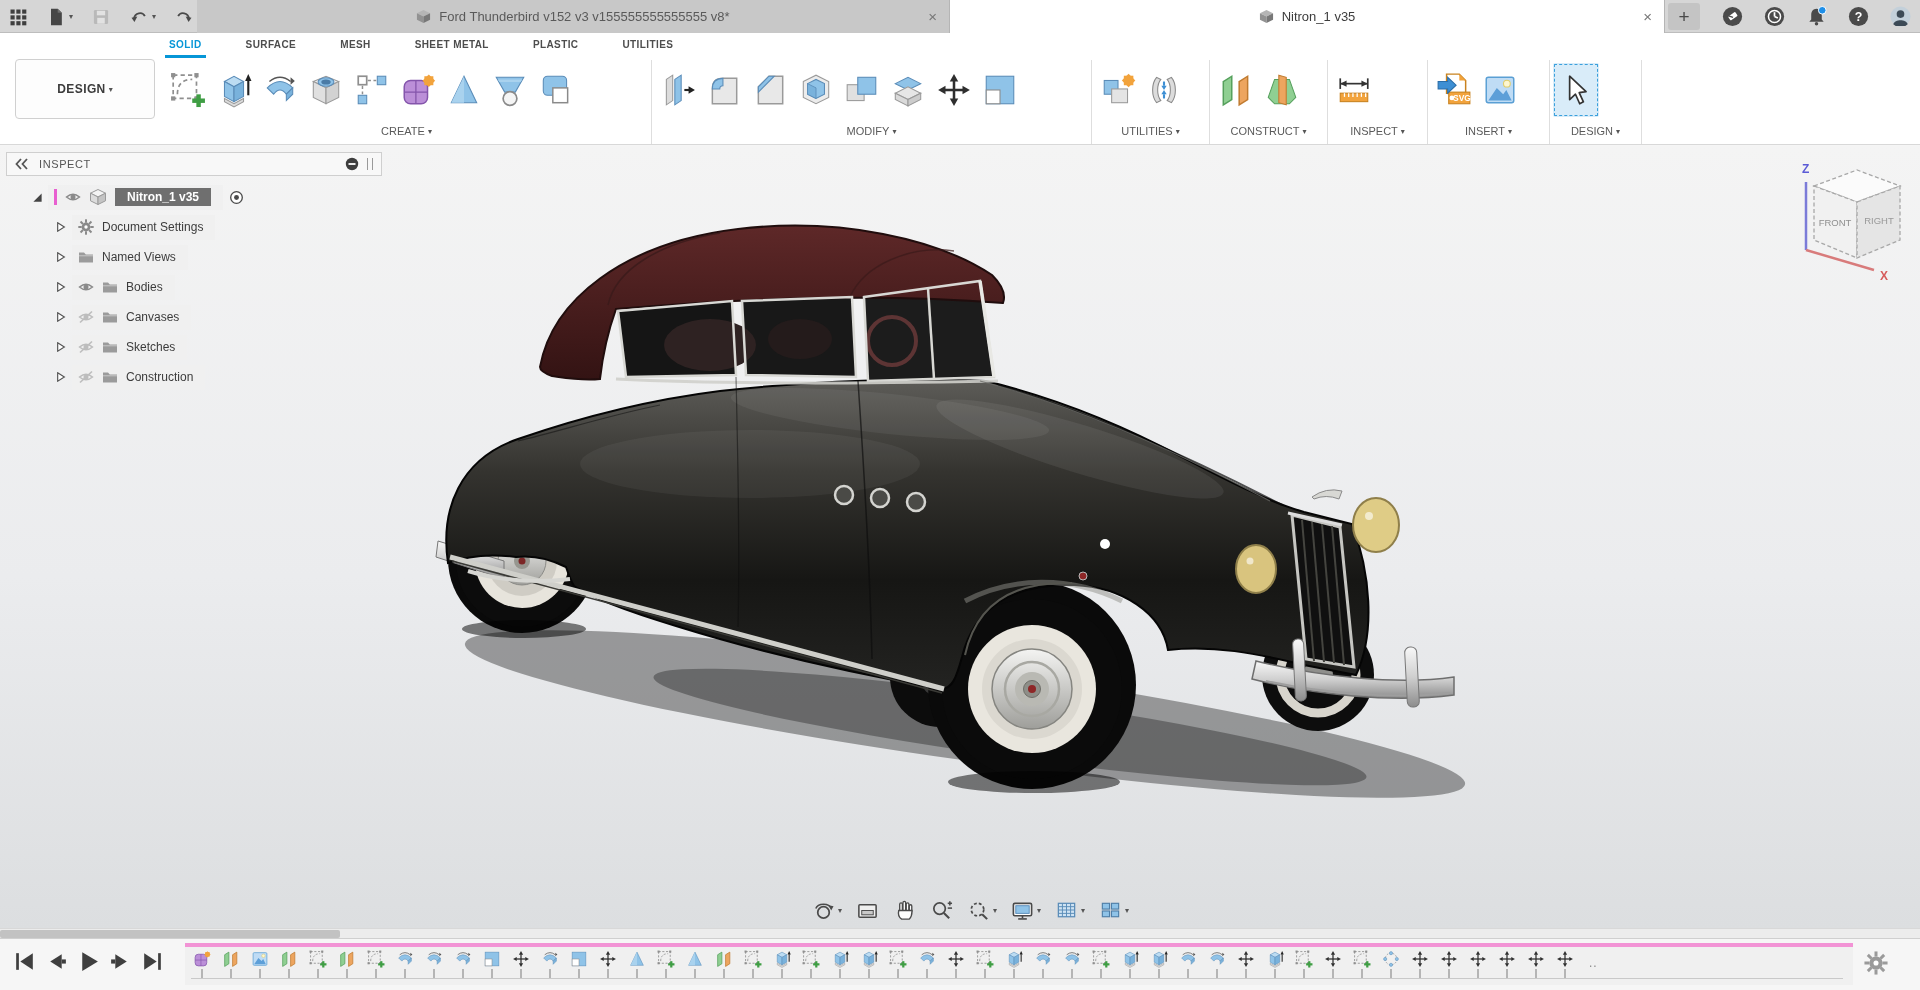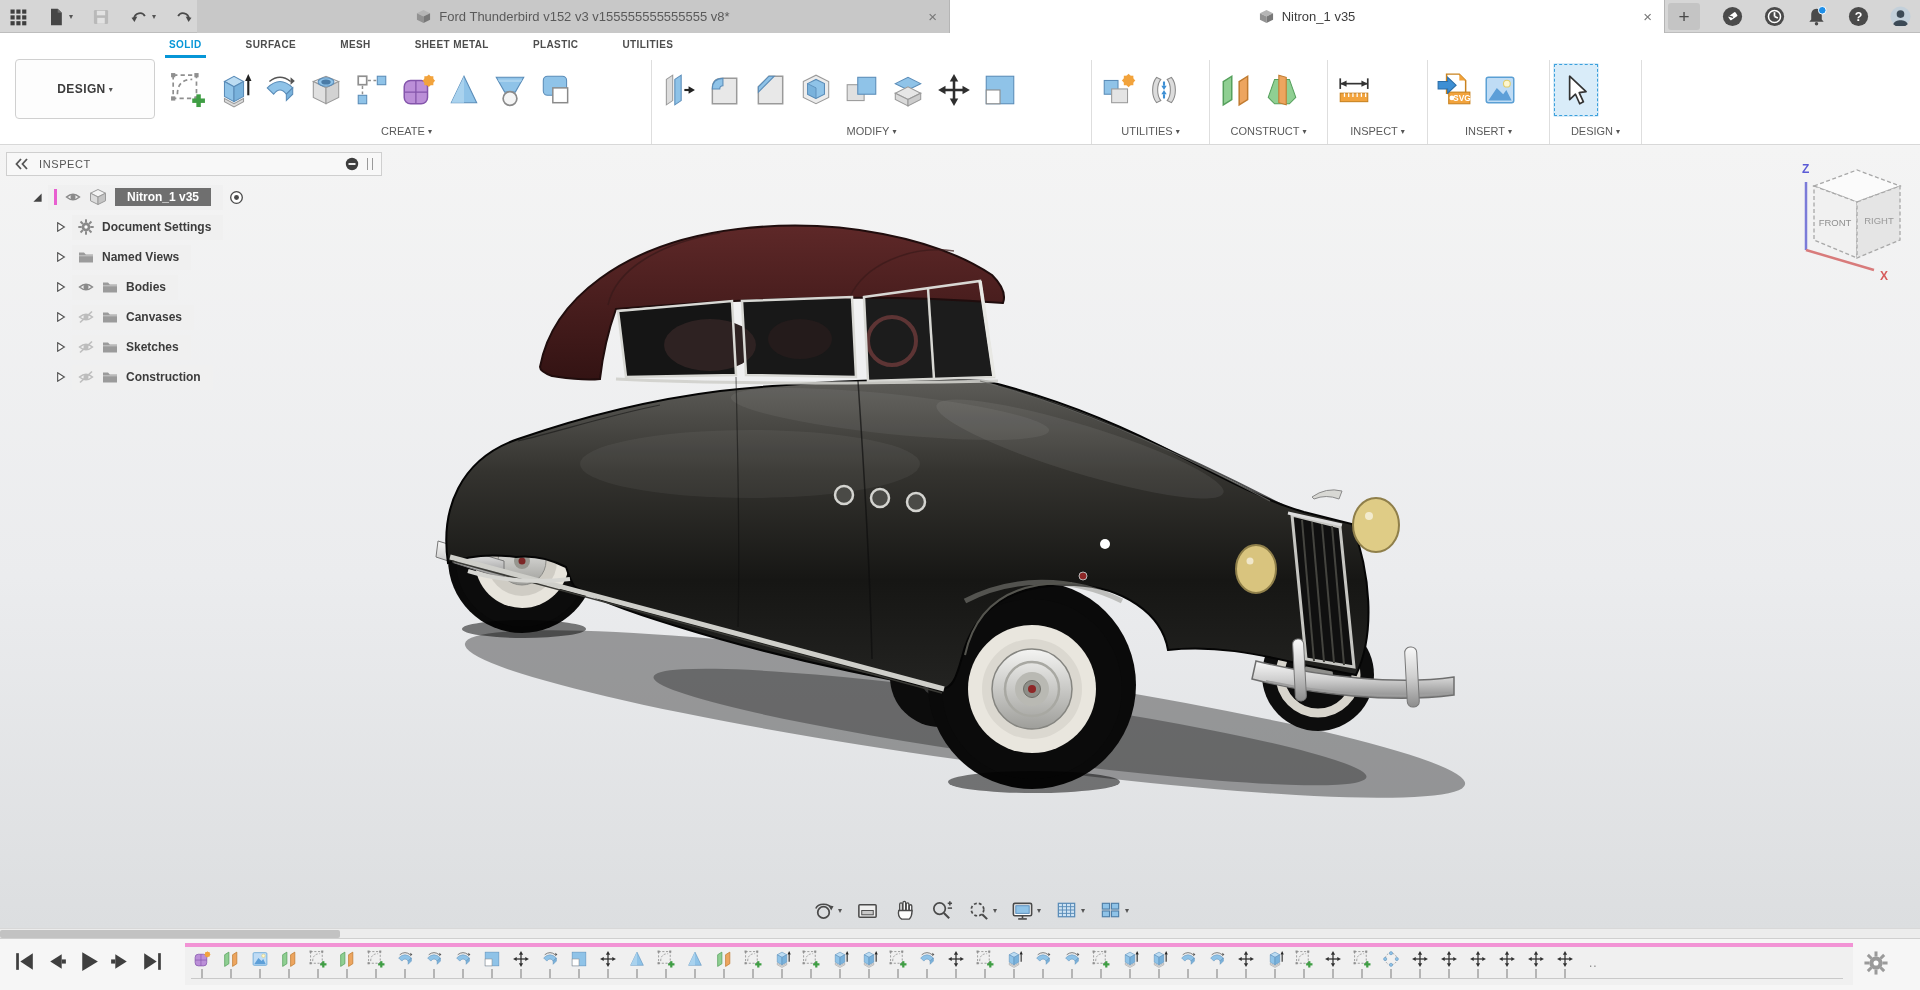--- a/index.html
+++ b/index.html
@@ -47,21 +47,21 @@
   
   #browserPanel{position:absolute;left:6px;top:6px;width:376px;}
   #browserHeader{height:24px;background:#f8f8f8;border:1px solid #cfcfcf;display:flex;align-items:center;padding:0 8px;}
   #browserTitle{font-size:11px;color:#555;letter-spacing:.6px;margin-left:10px;flex:1;}
   .gripbars{width:6px;height:12px;border-left:1.5px solid #9a9a9a;border-right:1.5px solid #9a9a9a;margin-left:8px;}
   #browserTree{padding-top:6px;}
   .brow{height:30px;display:flex;align-items:center;}
   .brow .triwrap{width:14px;margin-right:4px;display:flex;justify-content:center;cursor:pointer;}
   .chip{display:flex;align-items:center;background:rgba(240,240,240,0.92);height:25px;padding:0 12px 0 6px;gap:8px;}
   .rootrow{margin-left:24px;}
-  .itemrow{margin-left:48px;font-weight:bold;}
+  .itemrow{margin-left:48px;}
   .pinkbar{width:3px;height:16px;background:#e85fd0;}
   .rootlabel{background:#6f6f6f;color:#fff;font-size:12px;font-weight:600;padding:2px 12px;cursor:pointer;white-space:nowrap;}
   .itemlabel{font-size:12px;color:#3c3c3c;cursor:pointer;white-space:nowrap;}
   .eyebtn{cursor:pointer;line-height:0;}
   .radiobtn{margin-left:6px;cursor:pointer;line-height:0;}
 
   
   #viewcube{position:absolute;left:1792px;top:12px;width:128px;height:126px;}
   #viewcube text{font-family:"Liberation Sans",sans-serif;}
 

